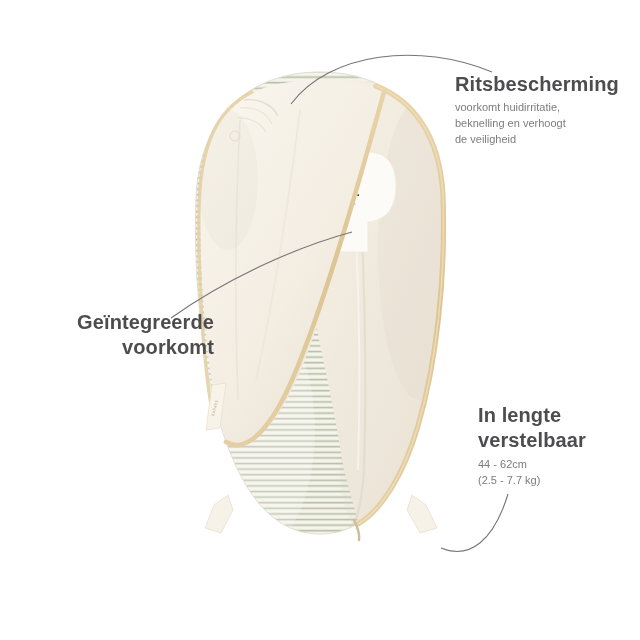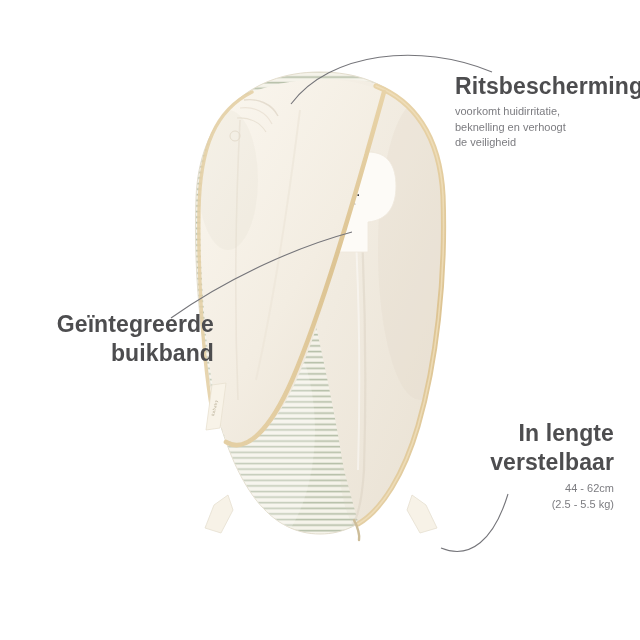--- a/index.html
+++ b/index.html
@@ -19,21 +19,21 @@
     position: absolute;
     left: 0; top: 0;
     width: 640px; height: 640px;
   }
 
   
   .callout {
     position: absolute;
   }
   .callout .title {
-    font-size: 23px;
+    font-size: 20px;
     font-weight: bold;
     color: #4d4d4f;
     line-height: 1.26;
     letter-spacing: 0.1px;
     margin: 0;
     white-space: pre-line;
   }
   .callout .body {
     font-size: 11px;
     font-weight: normal;
@@ -49,25 +49,24 @@
     width: 182px;
     text-align: left;
   }
   #callout-belly {
     left: 18px;
     top: 310px;
     width: 196px;
     text-align: right;
   }
   #callout-length {
-    left: 454px;
+    left: 478px;
     top: 403px;
     width: 160px;
-    text-align: right;
-    margin-top: 16px;
+    text-align: left;
   }
   #callout-length .body {
     margin-top: 4px;
   }
 </style>
 </head>
 <body>
 
 <div id="page">
 
@@ -218,23 +217,23 @@
 
   <div class="callout" id="callout-zip">
     <div class="title">Ritsbescherming</div>
     <div class="body">voorkomt huidirritatie,
 beknelling en verhoogt
 de veiligheid</div>
   </div>
 
   <div class="callout" id="callout-belly">
     <div class="title">Geïntegreerde
-buikband</div>
+voorkomt</div>
   </div>
 
   <div class="callout" id="callout-length">
     <div class="title">In lengte
 verstelbaar</div>
     <div class="body">44 - 62cm
-(2.5 - 5.5 kg)</div>
+(2.5 - 7.7 kg)</div>
   </div>
 
 </div>
 
 </body></html>

